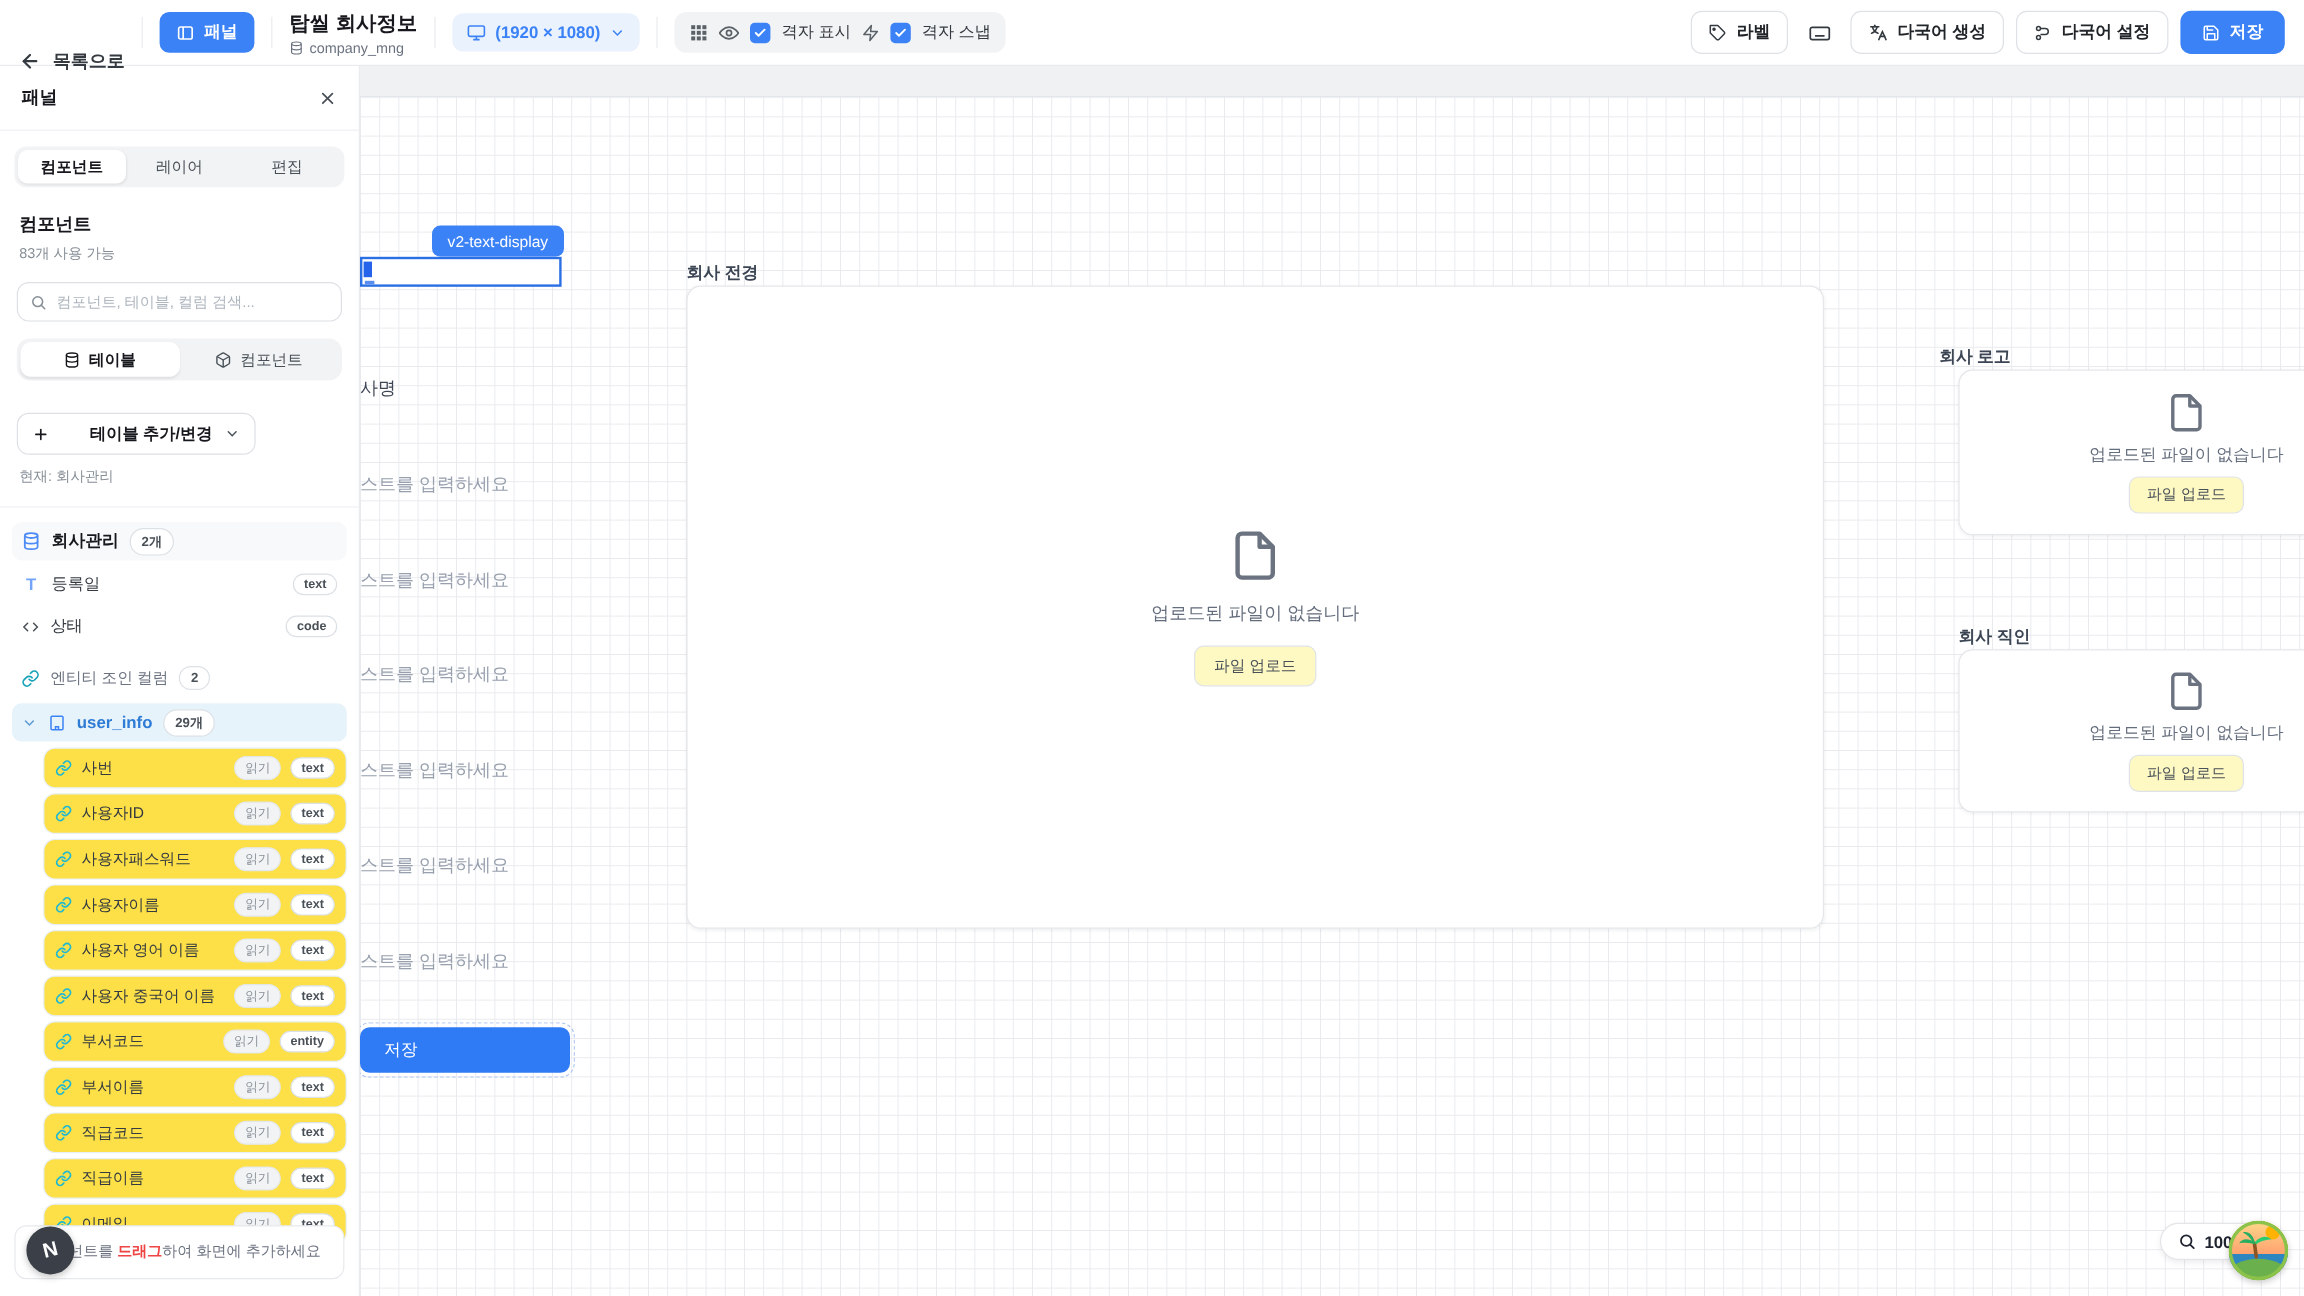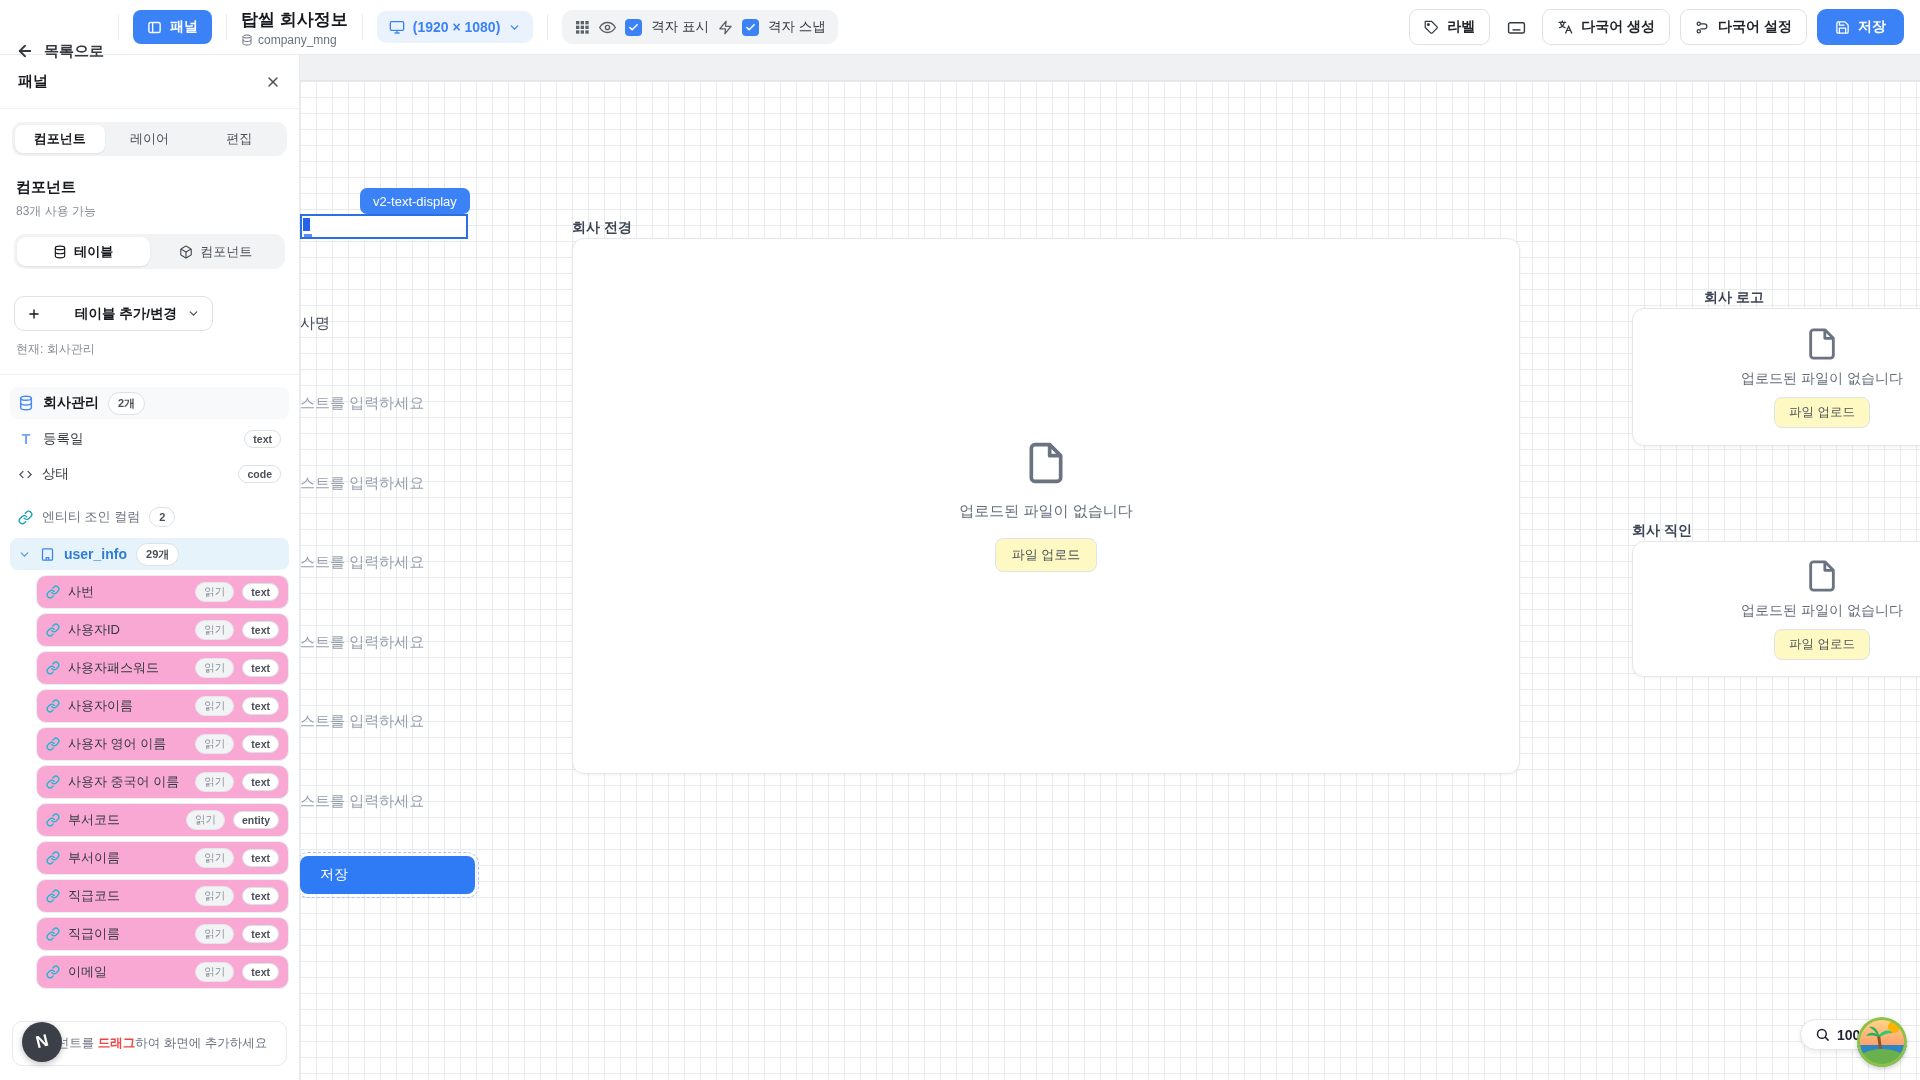--- a/index.html
+++ b/index.html
@@ -62,21 +62,21 @@
   .row { display:flex; align-items:center; gap:9px; padding:0 8px; }
   .grp { height:32px; background:#f8f9fb; border-radius:8px; font-size:14px; font-weight:800; color:#16181d; }
   .colrow { height:30px; margin-top:5px; font-size:13.5px; color:#343a40; }
   .colrow .sp, .grp .sp { flex:1; }
   .badge { border:1px solid #dce1e6; background:#fff; border-radius:999px; font-size:11px;
     font-weight:700; color:#495057; padding:3px 9px; }
   .joinsec { margin-top:16px; height:24px; font-size:13px; color:#6b7280; }
   .uirow { margin-top:9px; height:32px; background:#e7f3fb; border-radius:8px; font-size:14px; }
   .uirow .nm { color:#2f7cd6; font-weight:800; }
   .items { margin-top:5px; }
-  .item { margin:0 0 4px 26px; height:34px; background:#f9a8d4; border:1px solid #e7eff5;
+  .item { margin:0 0 4px 26px; height:34px; background:#fde047; border:1px solid #e7eff5;
     border-radius:10px; display:flex; align-items:center; gap:8px; padding:0 9px; font-size:13px; color:#343a40; }
   .item .sp { flex:1; }
   .pill-read { background:#f1f3f5; border:1px solid #e4e7ea; border-radius:999px; font-size:10.5px;
     color:#868e96; padding:2px 8px; }
   .pill-type { background:#fff; border:1px solid #dce1e6; border-radius:999px; font-size:10.5px;
     font-weight:700; color:#495057; padding:2px 8px; }
   .panel-foot { position:absolute; left:12px; right:12px; bottom:14px; border:1px solid #e7e9ec;
     border-radius:10px; padding:13px 10px; text-align:center; font-size:12.5px; color:#6b7280; background:#fff; }
   .panel-foot b { color:#ef4444; }
 
@@ -275,21 +275,21 @@
     <div class="sec-label" style="left:272px; top:138px;">회사 전경</div>
     <div class="card card-big">
       <svg width="44" height="44" viewBox="0 0 24 24" fill="none" stroke="#6b7280" stroke-width="2" stroke-linejoin="round">
           <path d="M14 2H6a2 2 0 0 0-2 2v16a2 2 0 0 0 2 2h12a2 2 0 0 0 2-2V8z"></path>
           <polyline points="14 2 14 8 20 8"></polyline>
         </svg>
       <div class="empty-txt">업로드된 파일이 없습니다</div>
       <button class="upl-btn">파일 업로드</button>
     </div>
 
-    <div class="sec-label" style="left:1404px; top:208px;">회사 로고</div>
+    <div class="sec-label" style="left:1316px; top:208px;font-family:Liberation Serif, serif;">회사 로고</div>
     <div class="card card-sm" style="top:227px; height:138px;">
       <svg width="34" height="34" viewBox="0 0 24 24" fill="none" stroke="#6b7280" stroke-width="2" stroke-linejoin="round">
           <path d="M14 2H6a2 2 0 0 0-2 2v16a2 2 0 0 0 2 2h12a2 2 0 0 0 2-2V8z"></path>
           <polyline points="14 2 14 8 20 8"></polyline>
         </svg>
       <div class="empty-txt">업로드된 파일이 없습니다</div>
       <button class="upl-btn">파일 업로드</button>
     </div>
 
     <div class="sec-label" style="left:1332px; top:441px;">회사 직인</div>
@@ -317,20 +317,27 @@
     <div class="tab active">컴포넌트</div>
     <div class="tab">레이어</div>
     <div class="tab">편집</div>
   </div>
 
   <div class="comp-head">
     <div class="t">컴포넌트</div>
     <div class="c">83개 사용 가능</div>
   </div>
 
+  <div class="search">
+    <svg width="14" height="14" viewBox="0 0 24 24" fill="none" stroke="#868e96" stroke-width="2.2" stroke-linecap="round">
+        <circle cx="11" cy="11" r="7"></circle>
+        <line x1="21" y1="21" x2="16.5" y2="16.5"></line>
+      </svg>
+    <input placeholder="컴포넌트, 테이블, 컬럼 검색..." style="">
+  </div>
 
   <div class="segs">
     <div class="seg active">
       <svg width="14" height="14" viewBox="0 0 24 24" fill="none" stroke="#16181d" stroke-width="2">
           <ellipse cx="12" cy="5" rx="8" ry="3"></ellipse>
           <path d="M4 5v14c0 1.7 3.6 3 8 3s8-1.3 8-3V5"></path>
           <path d="M4 12c0 1.7 3.6 3 8 3s8-1.3 8-3"></path>
         </svg>
       <span>테이블</span>
     </div>

